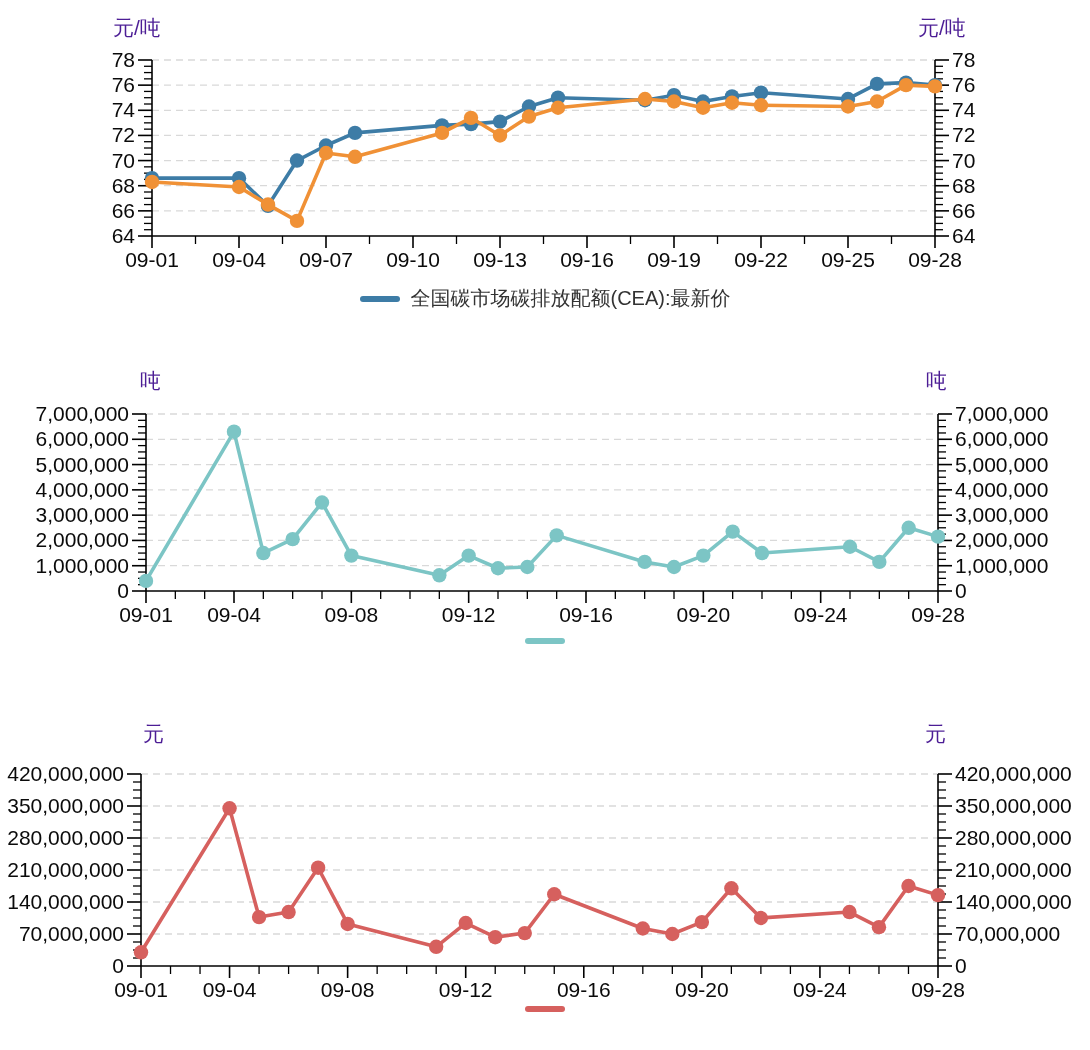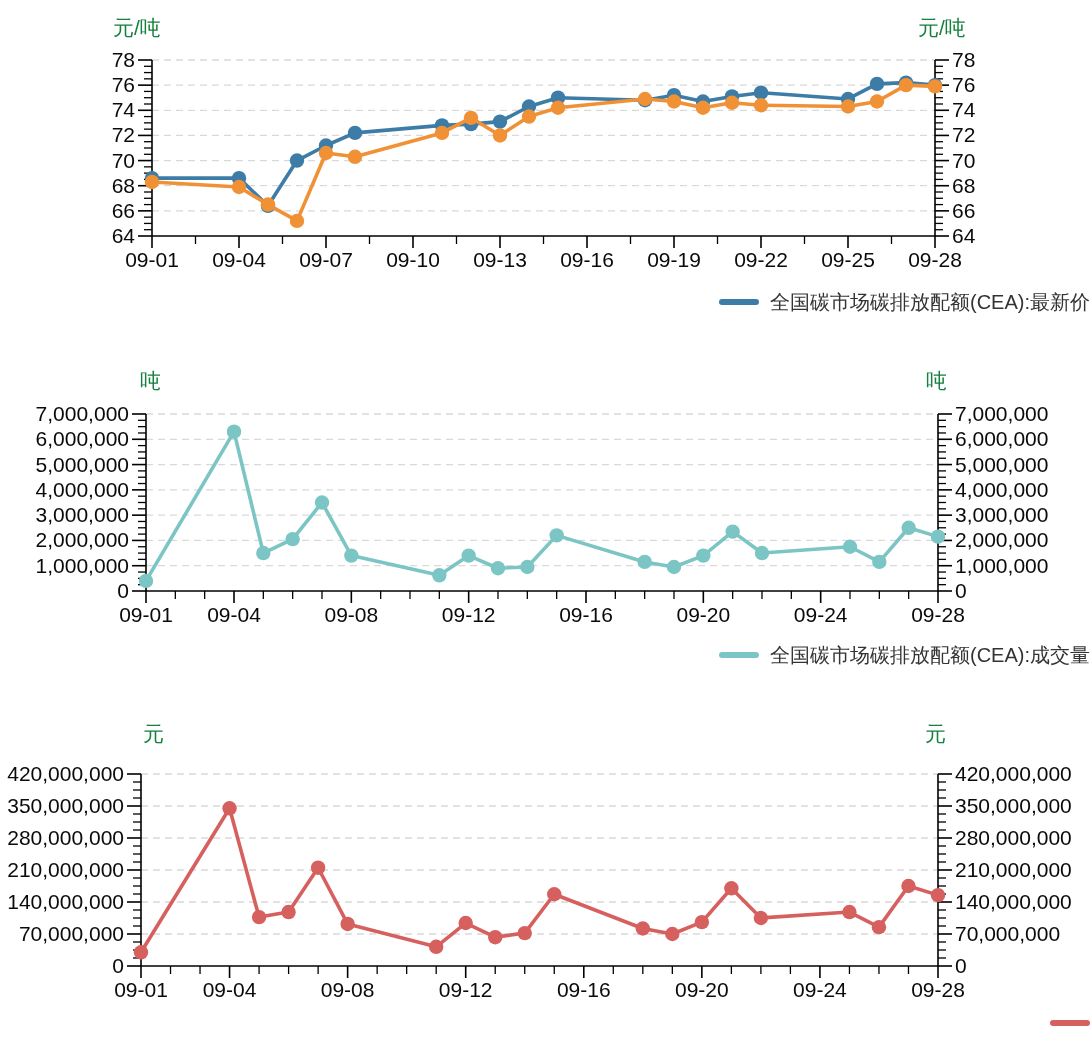--- a/index.html
+++ b/index.html
@@ -7,27 +7,27 @@
     width:1090px;height:1050px;background:#ffffff;
     font-family:"Liberation Sans","DejaVu Sans",sans-serif;
     overflow:hidden;
   }
   .section{position:relative;}
   .sec-1{margin-top:6px;}
   .sec-2{margin-top:40px;}
   .sec-3{margin-top:40px;}
   .units{position:relative;height:42px;}
   .unit{
-    position:absolute;top:8px;font-size:21px;color:#15803d;
+    position:absolute;top:8px;font-size:21px;color:#4c1d95;
     white-space:nowrap;
   }
   svg{display:block;overflow:visible;}
   .legend{
-    display:flex;justify-content:center;align-items:flex-end;
-    gap:39px;height:34px;margin-top:2px;flex-direction:column;
+    display:flex;justify-content:center;align-items:flex-start;
+    gap:39px;height:34px;margin-top:2px;
   }
   .legend-item{display:flex;align-items:center;gap:11px;}
   .legend-swatch{
     display:inline-block;width:40px;height:6px;border-radius:3px;
     background:#999;
   }
   .legend-label{font-size:20px;color:#333333;white-space:nowrap;}
 </style>
 </head>
 <body>
@@ -348,21 +348,20 @@
         <circle cx="732.6666666666666" cy="130.57857142857142" r="7.2" fill="#7cc5c5"></circle>
         <circle cx="762" cy="152.07142857142858" r="7.2" fill="#7cc5c5"></circle>
         <circle cx="850" cy="145.75" r="7.2" fill="#7cc5c5"></circle>
         <circle cx="879.3333333333334" cy="160.92142857142858" r="7.2" fill="#7cc5c5"></circle>
         <circle cx="908.6666666666666" cy="126.78571428571428" r="7.2" fill="#7cc5c5"></circle>
         <circle cx="938" cy="135.63571428571427" r="7.2" fill="#7cc5c5"></circle>
       </svg>
     <div class="legend">
       <div class="legend-item">
         <span class="legend-swatch" style="background: rgb(124, 197, 197);"></span>
-        <span class="legend-label">全国碳市场碳排放配额(CEA):成交量</span>
       </div>
     </div>
   </div>
 
   <div class="section sec-3">
     <div class="units">
       <span class="unit" style="left:143px">元</span>
       <span class="unit" style="left:925px">元</span>
     </div>
     <svg width="1090" height="250" viewBox="0 0 1090 250" font-family="&quot;Liberation Sans&quot;,&quot;DejaVu Sans&quot;,sans-serif">

